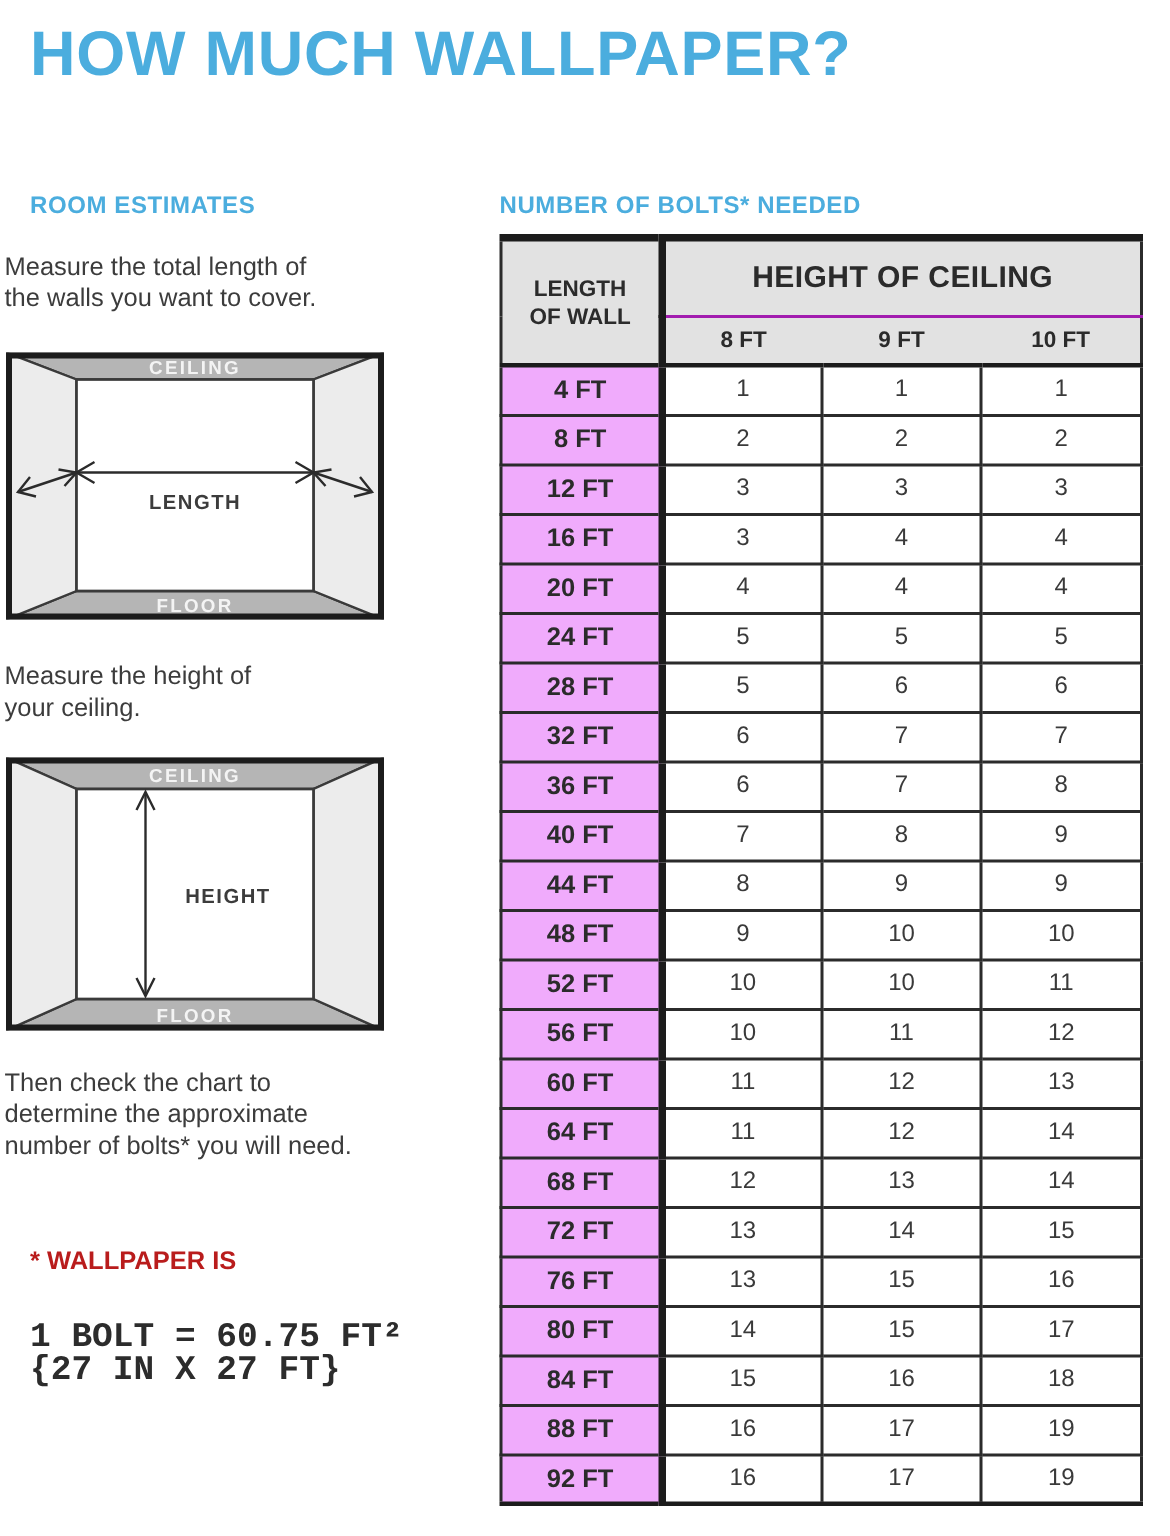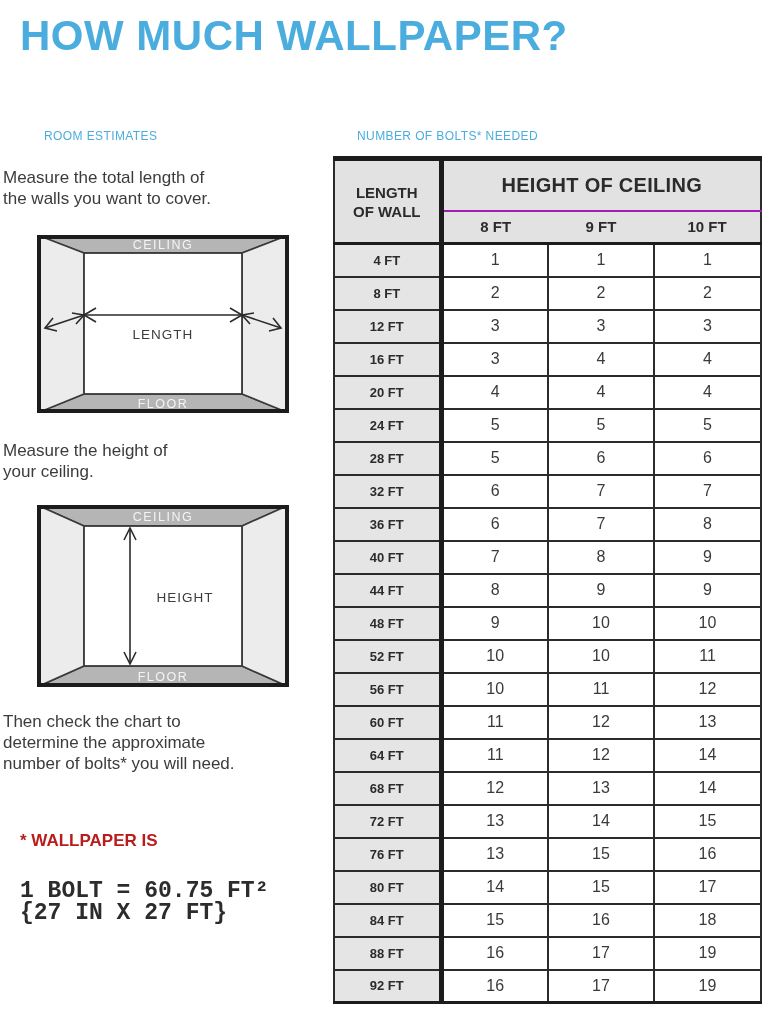--- a/index.html
+++ b/index.html
@@ -6,33 +6,33 @@
   body { background:#fff; }
   .page {
     position:relative; width:780px; height:1024px; background:#ffffff;
     font-family:"Liberation Sans", sans-serif; overflow:hidden;
   }
   .title {
     position:absolute; left:20px; top:12px;
     font-size:42px; font-weight:bold; color:#4badde; letter-spacing:0.5px;
   }
   .section-heading {
-    position:absolute; font-size:12px; font-weight:normal;
-    color:#4badde; letter-spacing:0.4px;margin-left:24px;
+    position:absolute; font-size:16px; font-weight:bold;
+    color:#4badde; letter-spacing:0.4px;
   }
   #room-heading { left:20px; top:129px; }
   #table-heading { left:333px; top:129px; width:427px; text-align:left; }
   .para {
     position:absolute; left:3px; font-size:17px; color:#3c3c3c;
     line-height:21px; white-space:pre-line;
   }
   #para1 { top:167px; }
   #para2 { top:440px; }
   #para3 { top:711px; }
-  .diagram { position:absolute; left:37px; }
+  .diagram { position:absolute; left:4px;font-weight:bold; }
   #diagram1 { top:235px; }
   #diagram2 { top:505px; }
   .footnote {
     position:absolute; left:20px; top:831px; font-size:17px; font-weight:bold;
     color:#b91c1c; line-height:20px;
   }
   .footnote .indent { padding-left:13px; }
   .boltinfo {
     position:absolute; left:20px; top:880px; font-size:23px; font-weight:bold;
     color:#2c2c2c; line-height:22px; white-space:pre-line;font-family:Liberation Mono, monospace;
@@ -57,21 +57,21 @@
   th.group { height:52px; border-bottom:2px solid #a21caf; font-size:20px; letter-spacing:0.3px; }
   th.sub {
     height:33px; font-size:15px;
     border-left:none; border-right:none; border-bottom:3px solid #1c1c1c;
   }
   table.bolts tbody td {
     height:33px; border:2px solid #2b2b2b; background:#fff;
     font-size:16px; color:#3a3a3a;
   }
   table.bolts tbody td.rowlabel {
-    background:#e5e5e5; font-weight:bold; color:#2b2b2b; font-size:13px;
+    background:#f0abfc; font-weight:bold; color:#2b2b2b; font-size:17px;
     border-right:5px solid #1c1c1c;
   }
   
   .wall-dark { fill:#b5b5b5; stroke:#3a3a3a; stroke-width:1.6; }
   .wall-light { fill:#ececec; stroke:#3a3a3a; stroke-width:1.6; }
   .backwall { fill:#ffffff; stroke:#3a3a3a; stroke-width:1.8; }
   .outer { fill:none; stroke:#1c1c1c; stroke-width:4; }
   .arrow { fill:none; stroke:#2b2b2b; stroke-width:1.6; }
   .wall-label { fill:#f4f4f4; font-size:12.5px; letter-spacing:1.5px; }
   .measure-label { fill:#3c3c3c; font-size:13.5px; letter-spacing:1px; }

